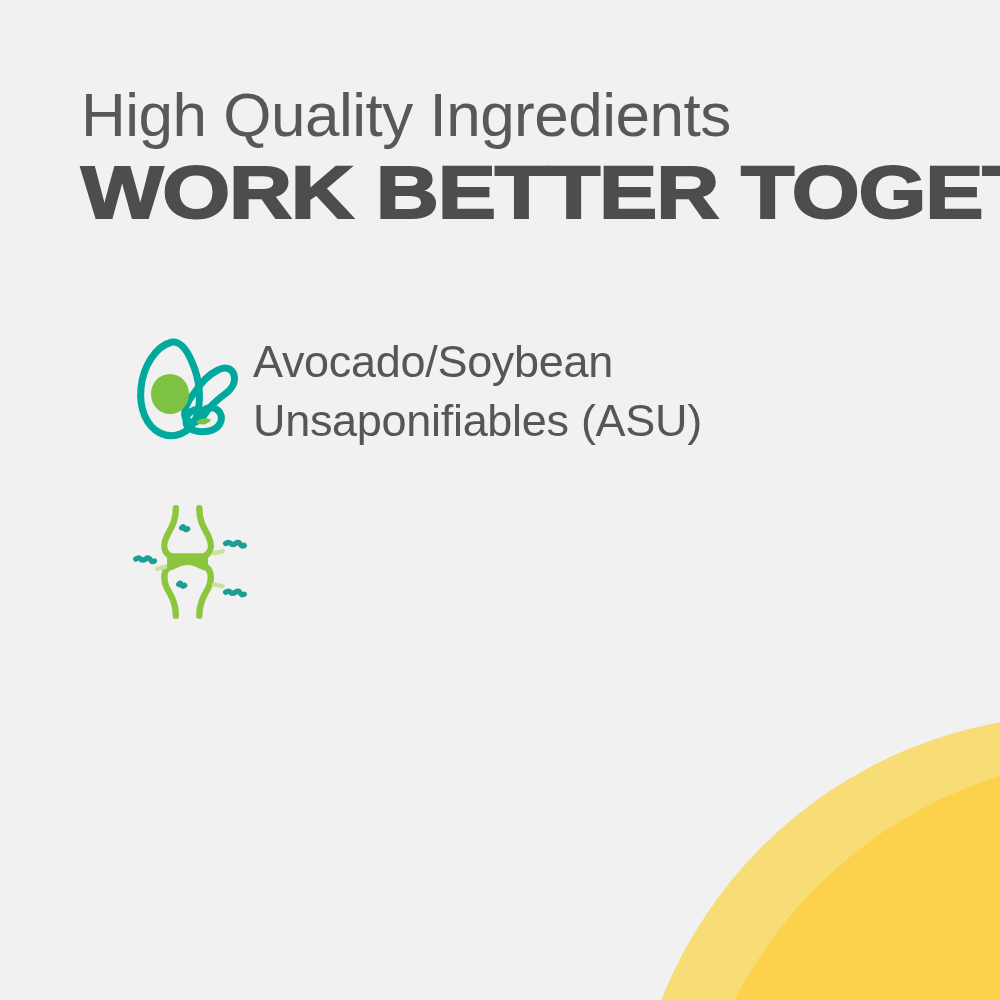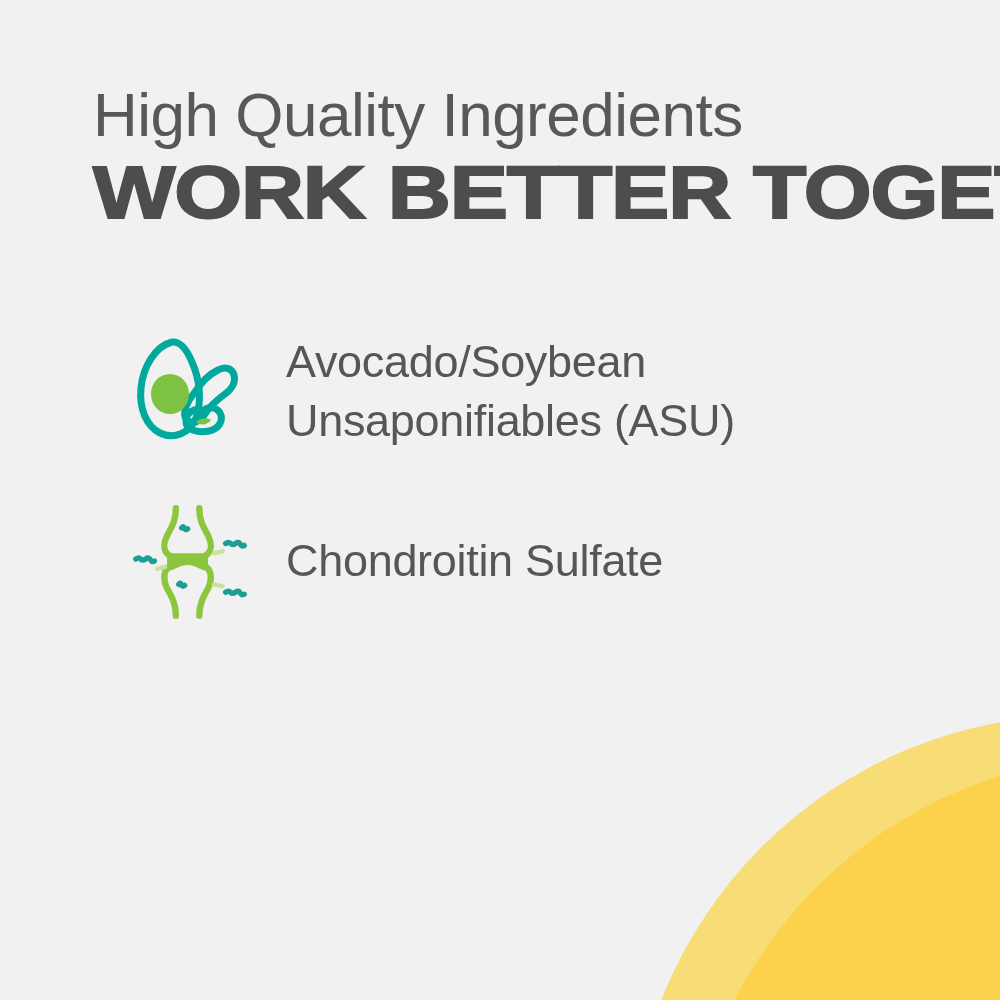--- a/index.html
+++ b/index.html
@@ -28,21 +28,21 @@
   .corner-decor {
     position:absolute;
     left:0; top:0;
     width:1000px; height:1000px;
     pointer-events:none;
   }
 
   
   .heading {
     position:absolute;
-    left:93px;
+    left:81px;
     top:82px;
     width:840px;
   }
 
   .heading-line1 {
     font-family:"Liberation Sans", sans-serif;
     font-size:62px;
     font-weight:400;
     color:#58585A;
     letter-spacing:-0.5px;
@@ -91,21 +91,20 @@
     justify-content:flex-start;
   }
 
   .ingredient-label {
     font-family:"Liberation Sans", sans-serif;
     font-size:45px;
     font-weight:400;
     color:#565659;
     line-height:1.32;
     letter-spacing:-0.3px;
-    margin-left:33px;
     max-width:600px;
   }
 </style>
 </head>
 <body>
 
 <div id="stage">
 
   <svg class="corner-decor" viewBox="0 0 1000 1000">
     <defs>
@@ -173,17 +172,16 @@
             <path d="M52 84 C 55 80, 54 88, 58 85"></path>
           </g>
 
           <g stroke="#C9E29A" stroke-width="4.5" stroke-linecap="round">
             <line x1="30" y1="68" x2="38" y2="66"></line>
             <line x1="88" y1="52" x2="97" y2="50"></line>
             <line x1="88" y1="84" x2="97" y2="86"></line>
           </g>
         </svg>
       </div>
-      <div class="ingredient-label">Chondroitin Sulfate</div>
     </div>
 
   </div>
 </div>
 
 </body></html>

